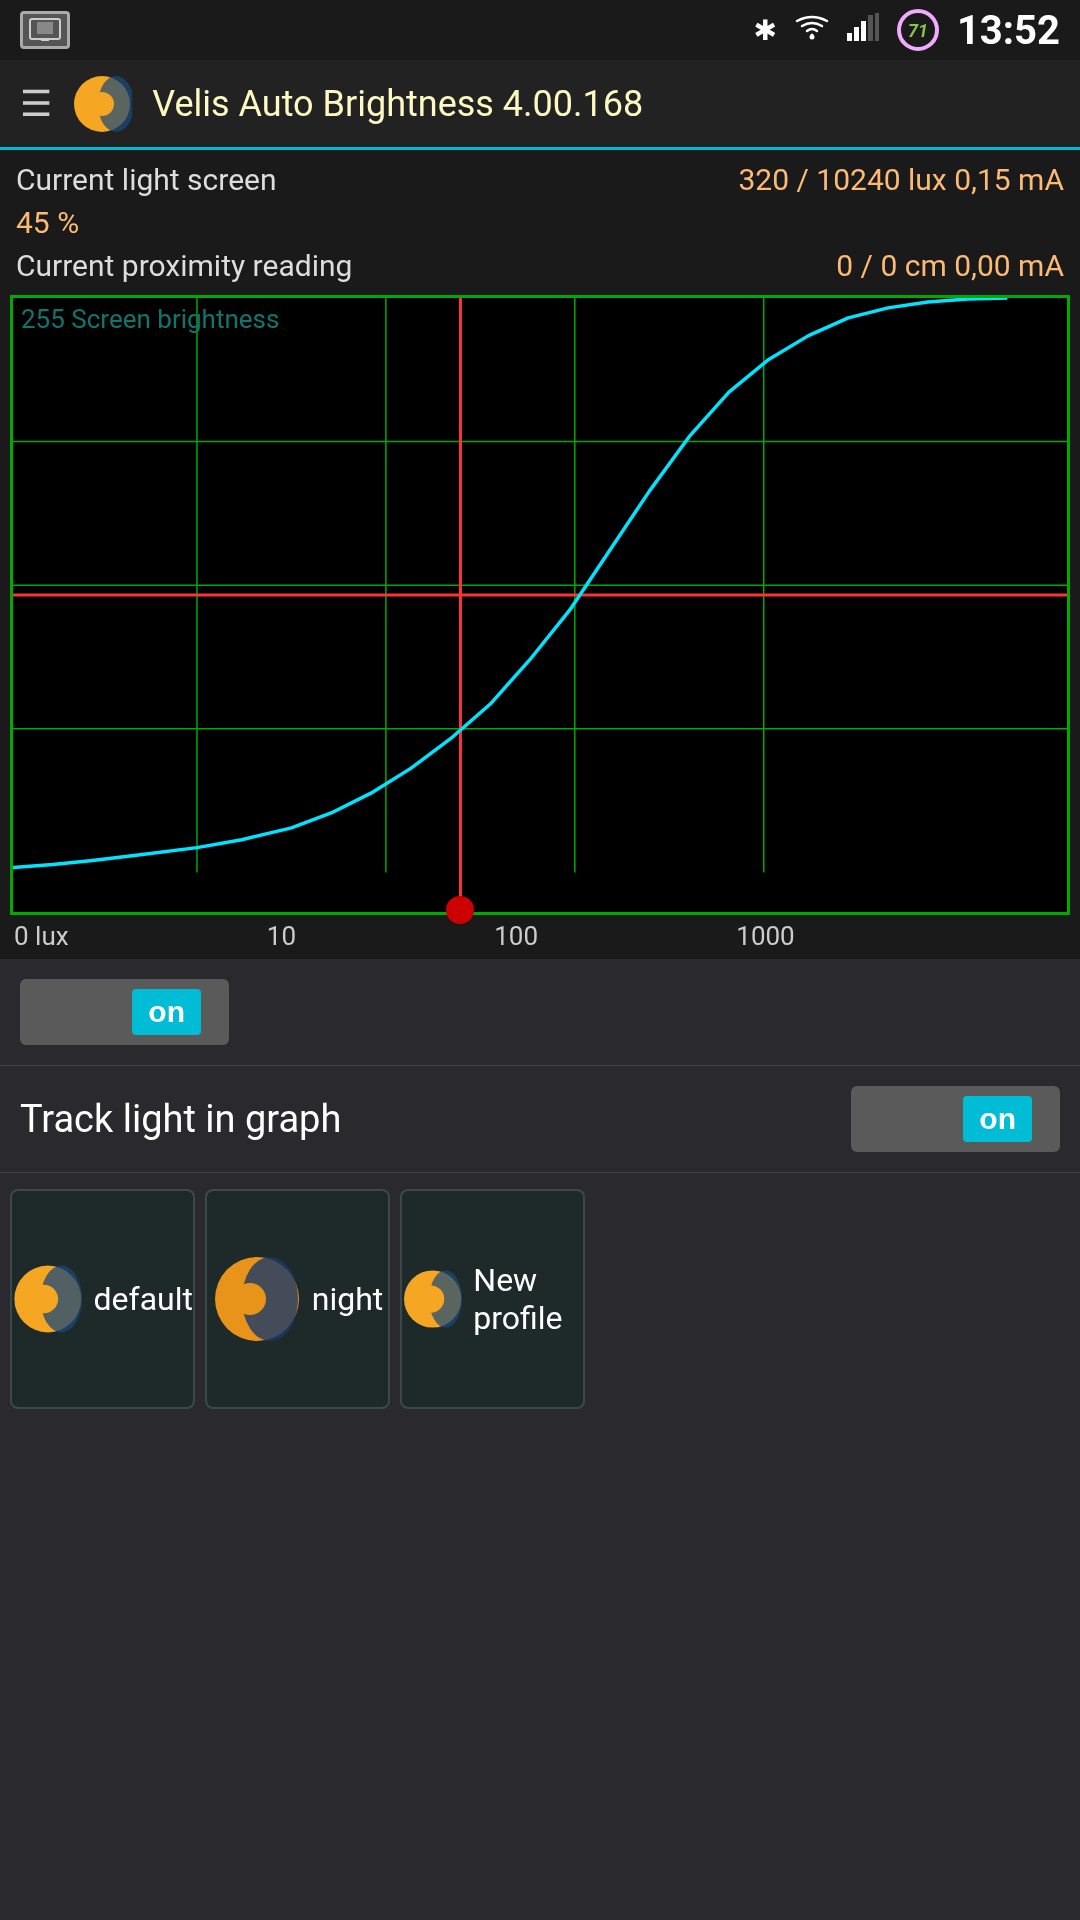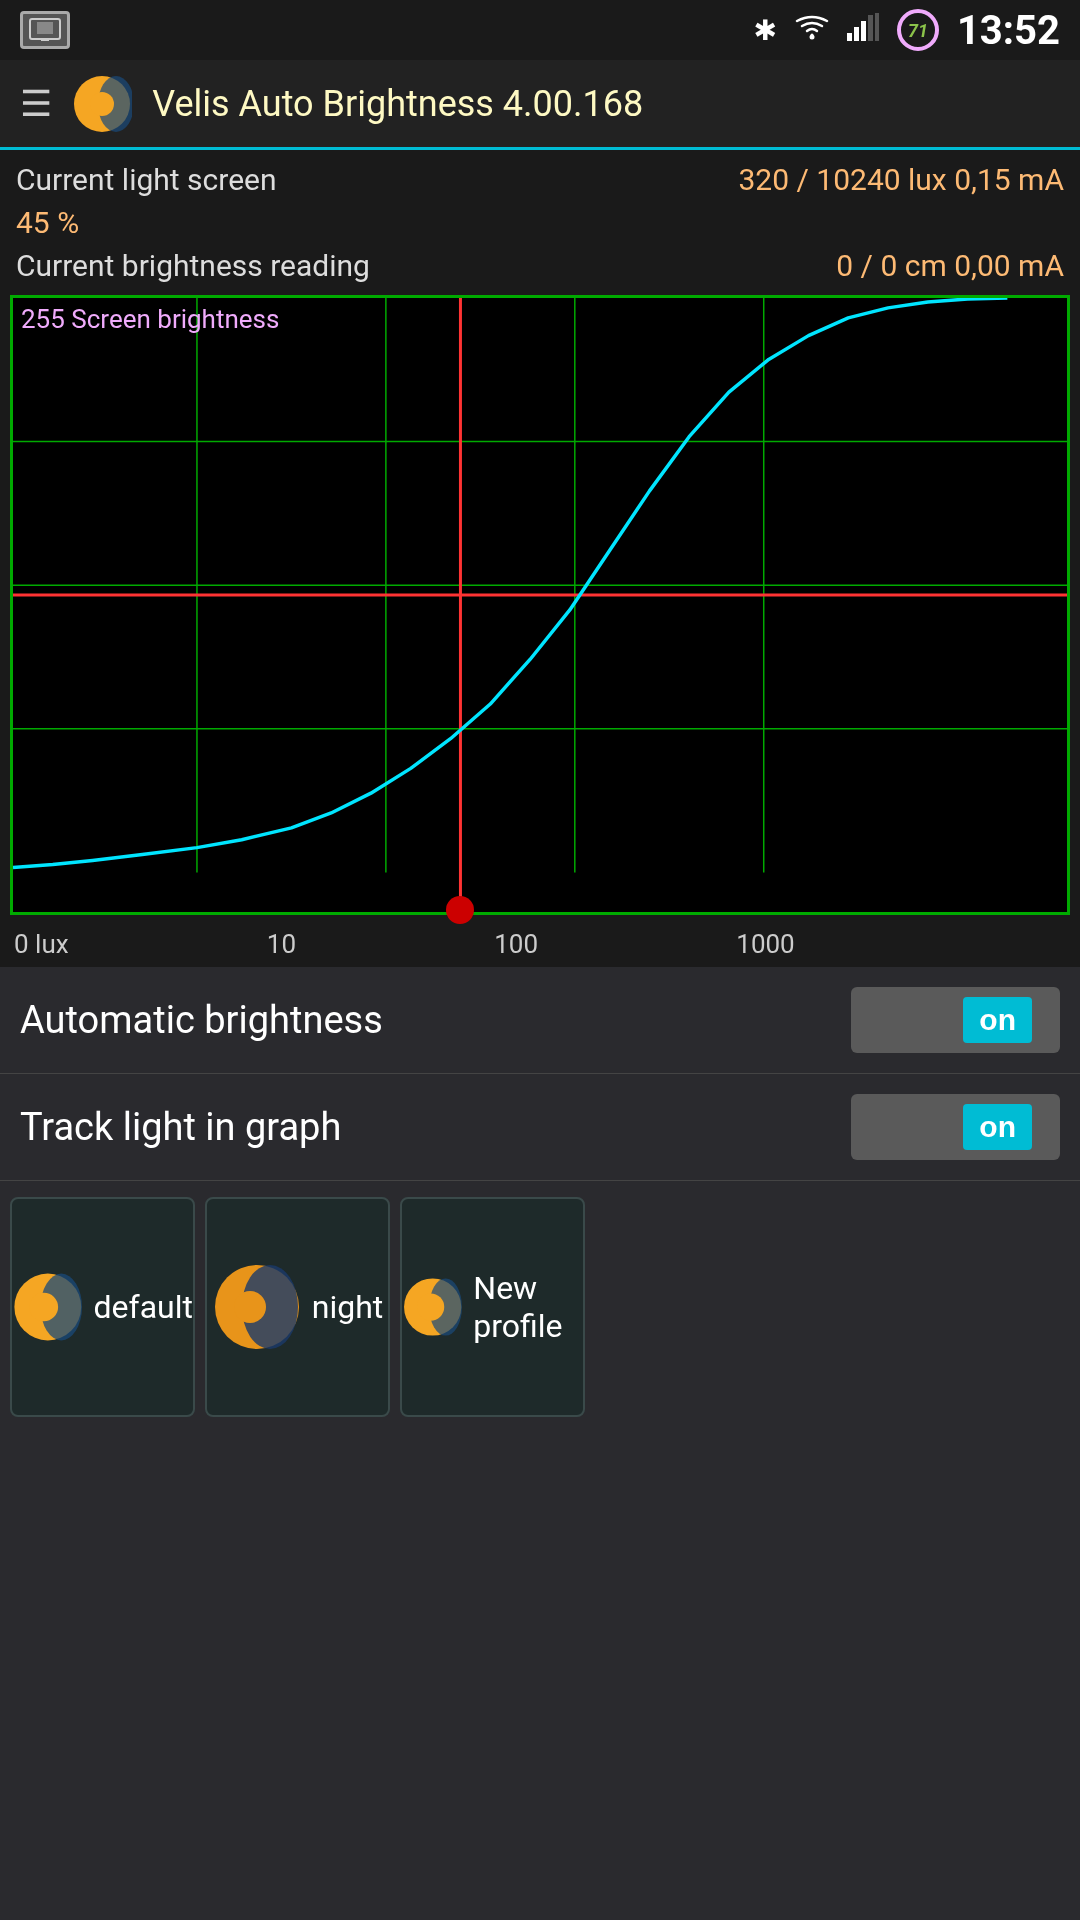--- a/index.html
+++ b/index.html
@@ -114,33 +114,32 @@
       position: relative;
       margin: 0 10px;
       border: 3px solid #00aa00;
       background: #000;
       height: 620px;
     }
     .graph-y-label {
       position: absolute;
       top: 6px;
       left: 8px;
-      color: #f0abfc;
+      color: #0f766e;
       font-size: 26px;
       z-index: 10;
     }
     
     #graph-x-labels {
       display: flex;
       justify-content: space-between;
       padding: 6px 14px 8px 14px;
       font-size: 26px;
       color: #ccc;
       background: #1a1a1a;
-      margin-top: 8px;
     }
 
     
     #controls-section {
       background: #2a2a2e;
       padding: 0;
     }
     .control-row {
       display: flex;
       align-items: center;
@@ -257,21 +256,21 @@
 
 <div id="info-section">
   <div class="info-row">
     <span>Current light screen</span>
     <span class="info-value">320 / 10240 lux  0,15 mA</span>
   </div>
   <div class="info-row">
     <span class="info-value">45 %</span>
   </div>
   <div class="info-row">
-    <span>Current brightness reading</span>
+    <span>Current proximity reading</span>
     <span class="info-value">0 / 0 cm  0,00 mA</span>
   </div>
 </div>
 
 <div id="graph-container">
   <div id="graph-canvas-wrapper">
     <span class="graph-y-label">255 Screen brightness</span>
     <svg width="100%" height="100%" viewBox="0 0 1060 620" preserveAspectRatio="none">
 
       <line x1="185" y1="0" x2="185" y2="580" stroke="#00aa00" stroke-width="1.5"></line>
@@ -296,21 +295,20 @@
     <span>0 lux</span>
     <span>10</span>
     <span>100</span>
     <span>1000</span>
     <span style="visibility:hidden;">10000</span>
   </div>
 </div>
 
 <div id="controls-section">
   <div class="control-row">
-    <span class="control-label">Automatic brightness</span>
     <button class="toggle-btn">
       <span class="toggle-on">on</span>
     </button>
   </div>
   <div class="control-row">
     <span class="control-label">Track light in graph</span>
     <button class="toggle-btn">
       <span class="toggle-on">on</span>
     </button>
   </div>

